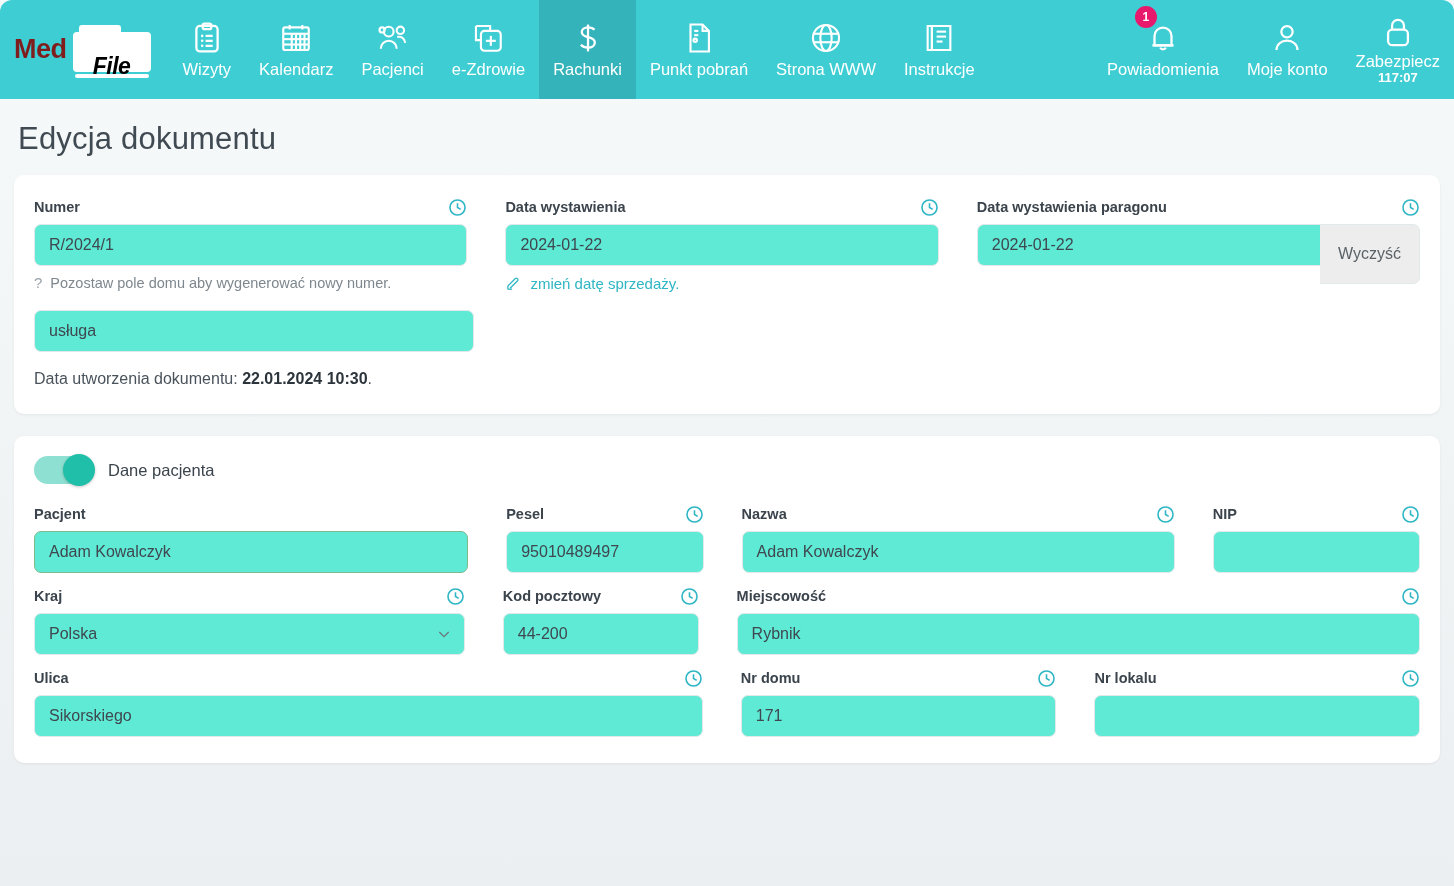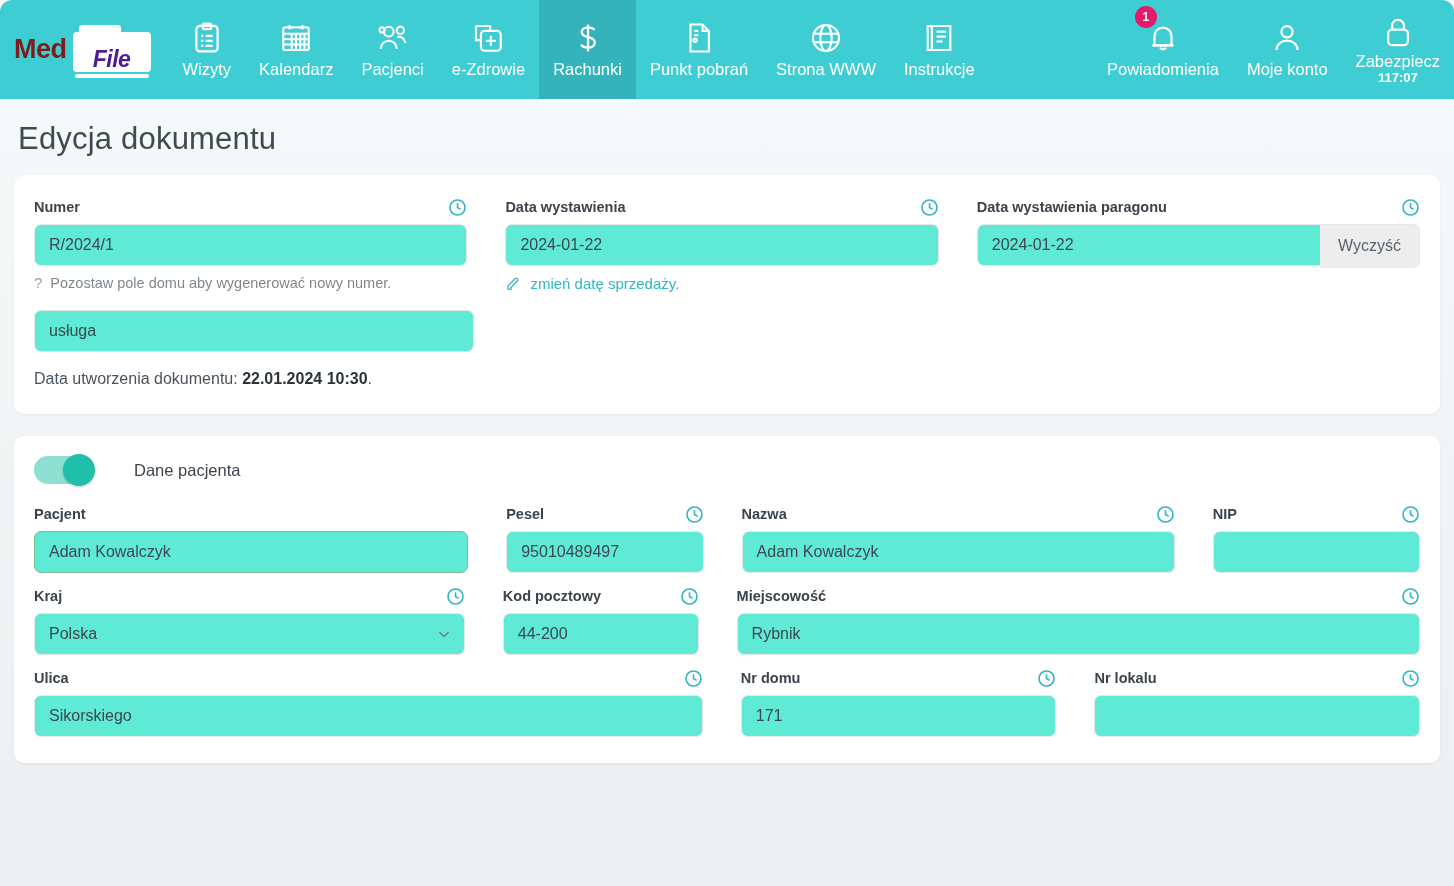--- a/index.html
+++ b/index.html
@@ -42,23 +42,23 @@
   }
   .brand-folder .tab-top {
     position:absolute; left:6px; top:0; width:42px; height:9px;
     background:#fff; border-radius:3px 3px 0 0;
   }
   .brand-folder .body {
     position:absolute; left:0; top:7px; width:78px; height:40px;
     background:#fff; border-radius:4px;
   }
   .brand-folder .file-word {
-    position:absolute; left:0; top:15px; width:78px; height:40px;
+    position:absolute; left:0; top:22px; width:78px; height:40px;
     display:flex; align-items:center; justify-content:center;
-    font-size:23px; font-weight:bold; font-style:italic; color:#4c1d95;
+    font-size:23px; font-weight:bold; font-style:italic; color:#000000;
     letter-spacing:-.5px;
   }
   .brand-folder .ridge {
     position:absolute; left:2px; bottom:-3px; width:74px; height:4px;
     background:#fff; border-radius:2px;
   }
 
   .nav-items { display:flex; align-items:stretch; flex:1; }
   .nav-item {
     display:flex; flex-direction:column; align-items:center; justify-content:center;
@@ -113,21 +113,21 @@
     display:flex; align-items:center;
     padding:0 14px;
     font-size:16px; color:#3f4750;
     width:100%;
   }
   .ctrl.valid { border:1px solid #81b98e; }
   .ctrl.select { justify-content:space-between; padding-right:12px; }
   .with-btn { display:flex; width:100%; }
   .with-btn .ctrl { border-radius:7px 0 0 7px; border-right:none; flex:1; }
   .clearbtn {
-    height:44px; display:flex; align-items:center; padding:0 18px;
+    height:60px; display:flex; align-items:center; padding:0 18px;
     background:#ededed; border:1px solid #e3e8ea; border-left:none;
     border-radius:0 7px 7px 0;
     font-size:16px; color:#5a6268; cursor:pointer; white-space:nowrap;
   }
   .hint {
     display:flex; align-items:center; gap:8px;
     font-size:14.5px; color:#7e878e; margin-top:8px;
   }
   .hint .q { color:#9aa3a9; font-size:15px; }
   .link {
@@ -144,21 +144,21 @@
   .toggle {
     width:60px; height:28px; border-radius:14px;
     background:#8ee0d2; position:relative; cursor:pointer;
   }
   .toggle .knob {
     position:absolute; right:-1px; top:-2px;
     width:32px; height:32px; border-radius:50%;
     background:#20bfa9;
     box-shadow:0 1px 3px rgba(0,0,0,.22);
   }
-  .toggle-label { font-size:16.5px; color:#3b444c;margin-left:26px; }
+  .toggle-label { font-size:16.5px; color:#3b444c; }
 
   .clock { width:19px; height:19px; display:block; }
   .docicon { width:17px; height:20px; display:block; }
 </style>
 </head>
 <body>
 
 <div class="app">
 
   <div class="navbar">

